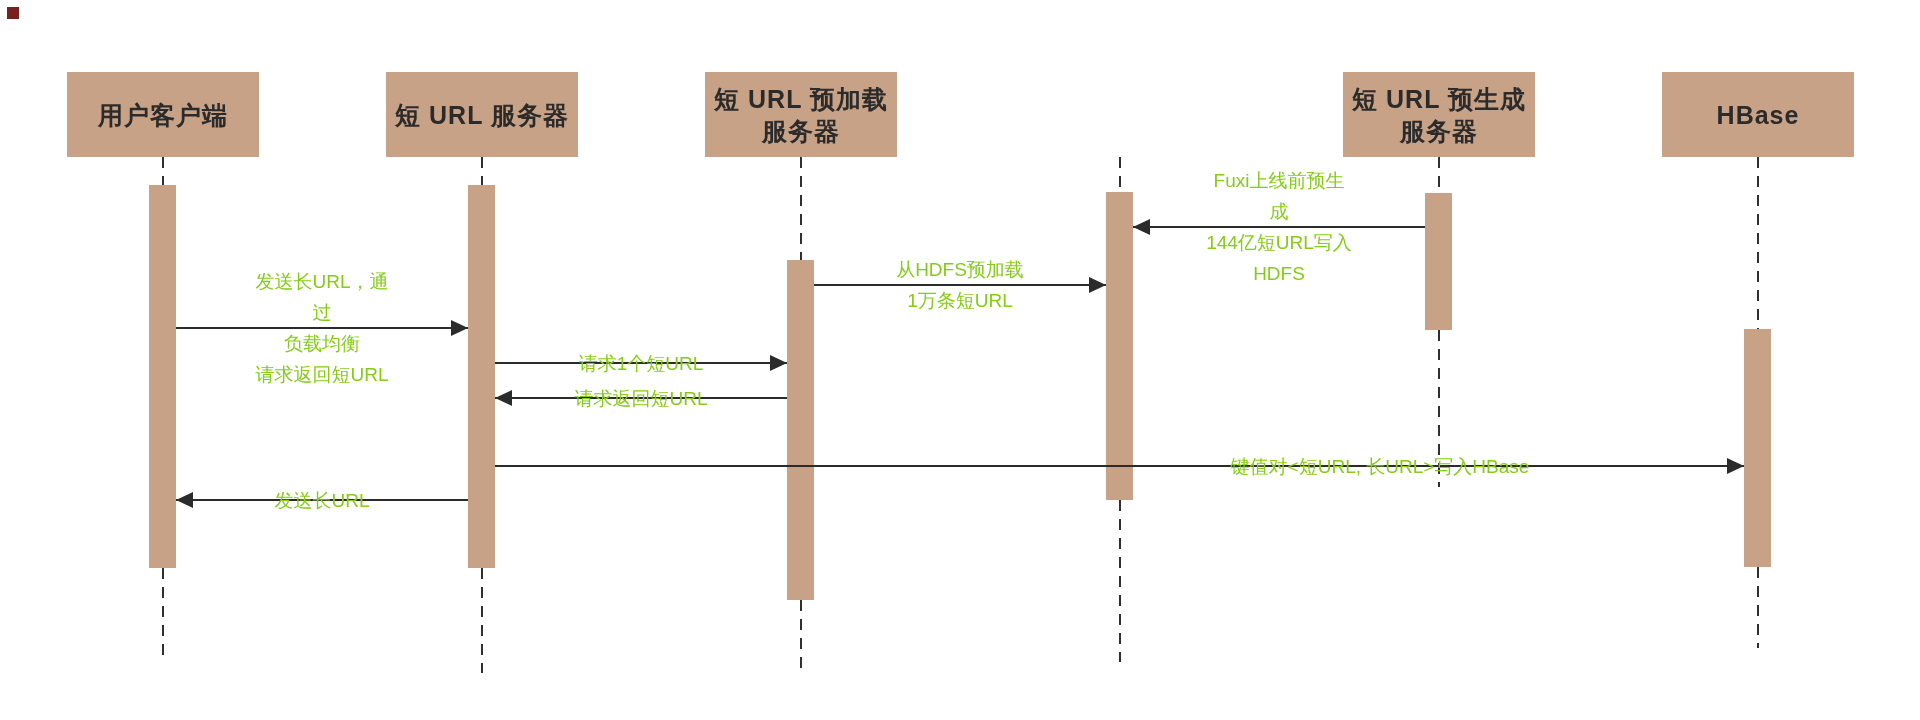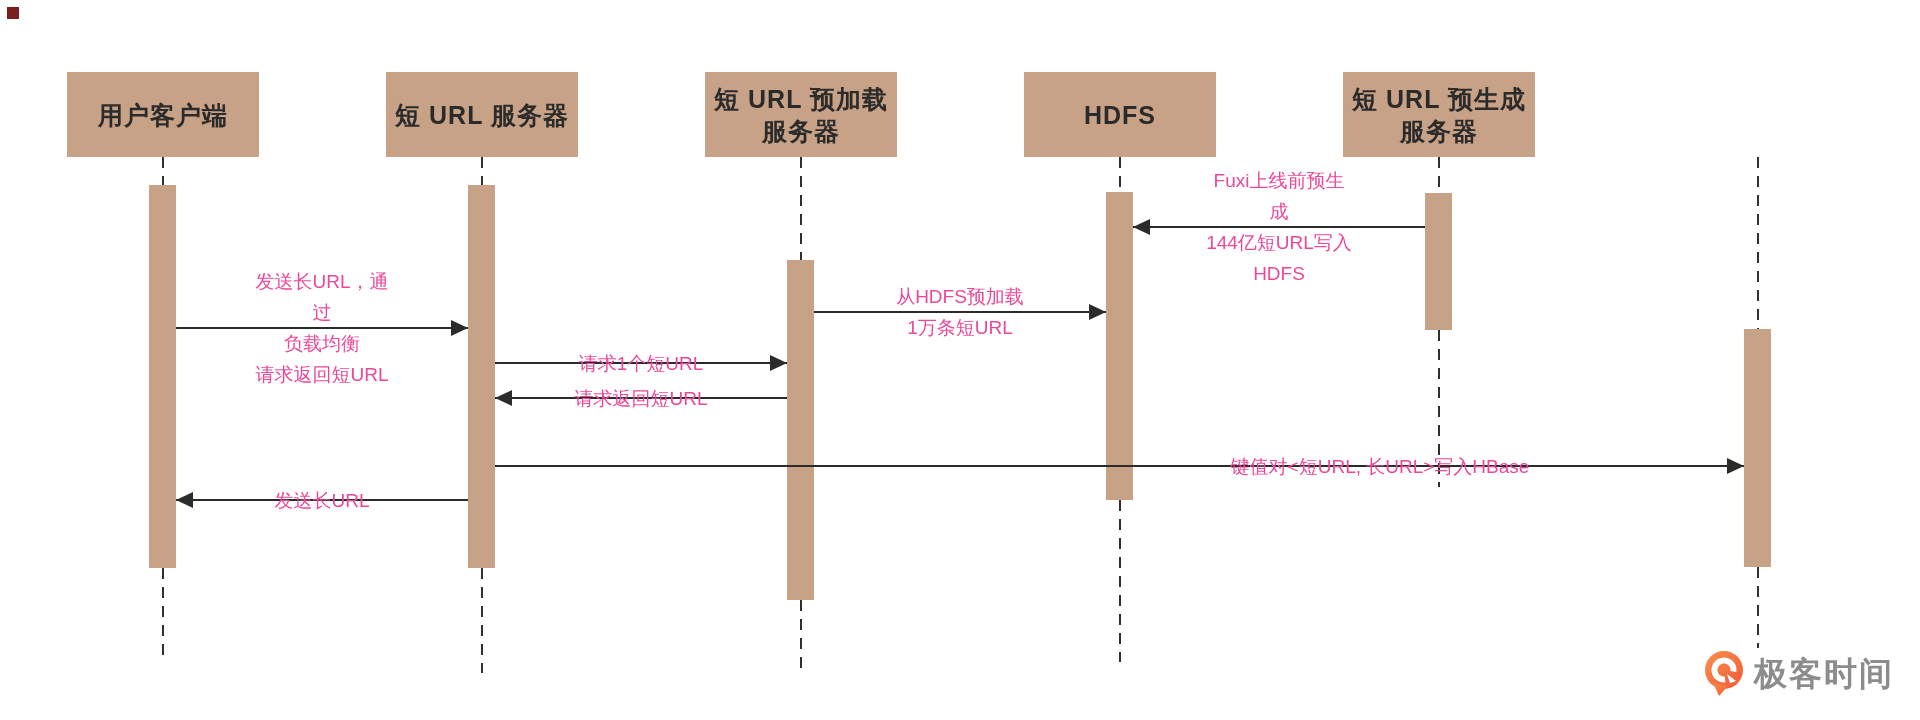--- a/index.html
+++ b/index.html
@@ -18,21 +18,21 @@
   .lifeline{
     position:absolute;width:2px;
     background:repeating-linear-gradient(to bottom,#2f2f2f 0 11px,transparent 11px 19px);
   }
   
   .abar{position:absolute;width:27px;background:#C8A286;}
   
   .msg{position:absolute;height:2px;background:#2b2b2b;}
   .msg .label{
     position:absolute;left:50%;top:1px;transform:translate(-50%,-50%);
-    white-space:pre;text-align:center;font-size:19px;line-height:31px;color:#ec4899;
+    white-space:pre;text-align:center;font-size:19px;line-height:31px;color:#84cc16;
     pointer-events:none;
   }
   .head-r{position:absolute;right:0;top:-7px;width:0;height:0;
     border-top:8px solid transparent;border-bottom:8px solid transparent;border-left:17px solid #2b2b2b;}
   .head-l{position:absolute;left:0;top:-7px;width:0;height:0;
     border-top:8px solid transparent;border-bottom:8px solid transparent;border-right:17px solid #2b2b2b;}
   
   .brand{position:absolute;left:1703px;top:650px;display:flex;align-items:center;}
   .brand .brand-text{font-size:33px;color:#8C8C8C;font-weight:600;letter-spacing:2px;margin-left:9px;}
 </style>
@@ -40,23 +40,23 @@
 <body>
 
 <div class="canvas">
 
   <div class="corner-dot"></div>
 
   <div class="pbox" style="left:386px">短 URL 服务器</div>
   <div class="pbox" style="left:67px">用户客户端</div>
   <div class="pbox" style="left:705px">短 URL 预加载
 服务器</div>
-  <div class="pbox" style="left:1024px">HDFS</div>
   <div class="pbox" style="left:1343px">短 URL 预生成
 服务器</div>
+  <div class="pbox" style="left:1662px">HBase</div>
 
   <div class="lifeline" style="left:162px;top:157px;height:29px"></div>
   <div class="lifeline" style="left:162px;top:568px;height:95px"></div>
 
   <div class="lifeline" style="left:481px;top:157px;height:29px"></div>
   <div class="lifeline" style="left:481px;top:568px;height:105px"></div>
 
   <div class="lifeline" style="left:800px;top:157px;height:103px"></div>
   <div class="lifeline" style="left:800px;top:600px;height:68px"></div>
 
@@ -75,21 +75,21 @@
   <div class="abar" style="left:1106px;top:192px;height:308px"></div>
   <div class="abar" style="left:1425px;top:193px;height:137px"></div>
   <div class="abar" style="left:1744px;top:329px;height:238px"></div>
 
   <div class="msg" style="left:1133px;top:226px;width:292px">
     <span class="head-l"></span>
     <span class="label" style="white-space:pre-line">Fuxi上线前预生成
 144亿短URL写入HDFS</span>
   </div>
 
-  <div class="msg" style="left:814px;top:311px;width:292px">
+  <div class="msg" style="left:814px;top:284px;width:292px">
     <span class="head-r"></span>
     <span class="label" style="white-space:pre-line">从HDFS预加载
 1万条短URL</span>
   </div>
 
   <div class="msg" style="left:176px;top:327px;width:292px">
     <span class="head-r"></span>
     <span class="label" style="white-space:pre-line">发送长URL，通过
 负载均衡
 请求返回短URL</span>
@@ -108,29 +108,14 @@
   <div class="msg" style="left:495px;top:465px;width:1249px">
     <span class="head-r"></span>
     <span class="label" style="left:885px">键值对&lt;短URL, 长URL&gt;写入HBase</span>
   </div>
 
   <div class="msg" style="left:176px;top:499px;width:292px">
     <span class="head-l"></span>
     <span class="label">发送长URL</span>
   </div>
 
-  <div class="brand">
-    <svg width="42" height="48" viewBox="0 0 42 48">
-      <defs>
-        <linearGradient id="gk" x1="0" y1="0" x2="1" y2="1">
-          <stop offset="0" stop-color="#F8904A"></stop>
-          <stop offset="1" stop-color="#F25A38"></stop>
-        </linearGradient>
-      </defs>
-      <circle cx="21" cy="20" r="19" fill="url(#gk)"></circle>
-      <path d="M10 33 L16 46 L25 36 Z" fill="url(#gk)"></path>
-      <circle cx="21" cy="20" r="9.5" fill="none" stroke="#ffffff" stroke-width="6" stroke-dasharray="47 13" stroke-dashoffset="-8" transform="rotate(35 21 20)"></circle>
-      <path d="M24 24 L33 31 L27 33 Z" fill="#ffffff"></path>
-    </svg>
-    <span class="brand-text">极客时间</span>
-  </div>
 
 </div>
 
 </body></html>

